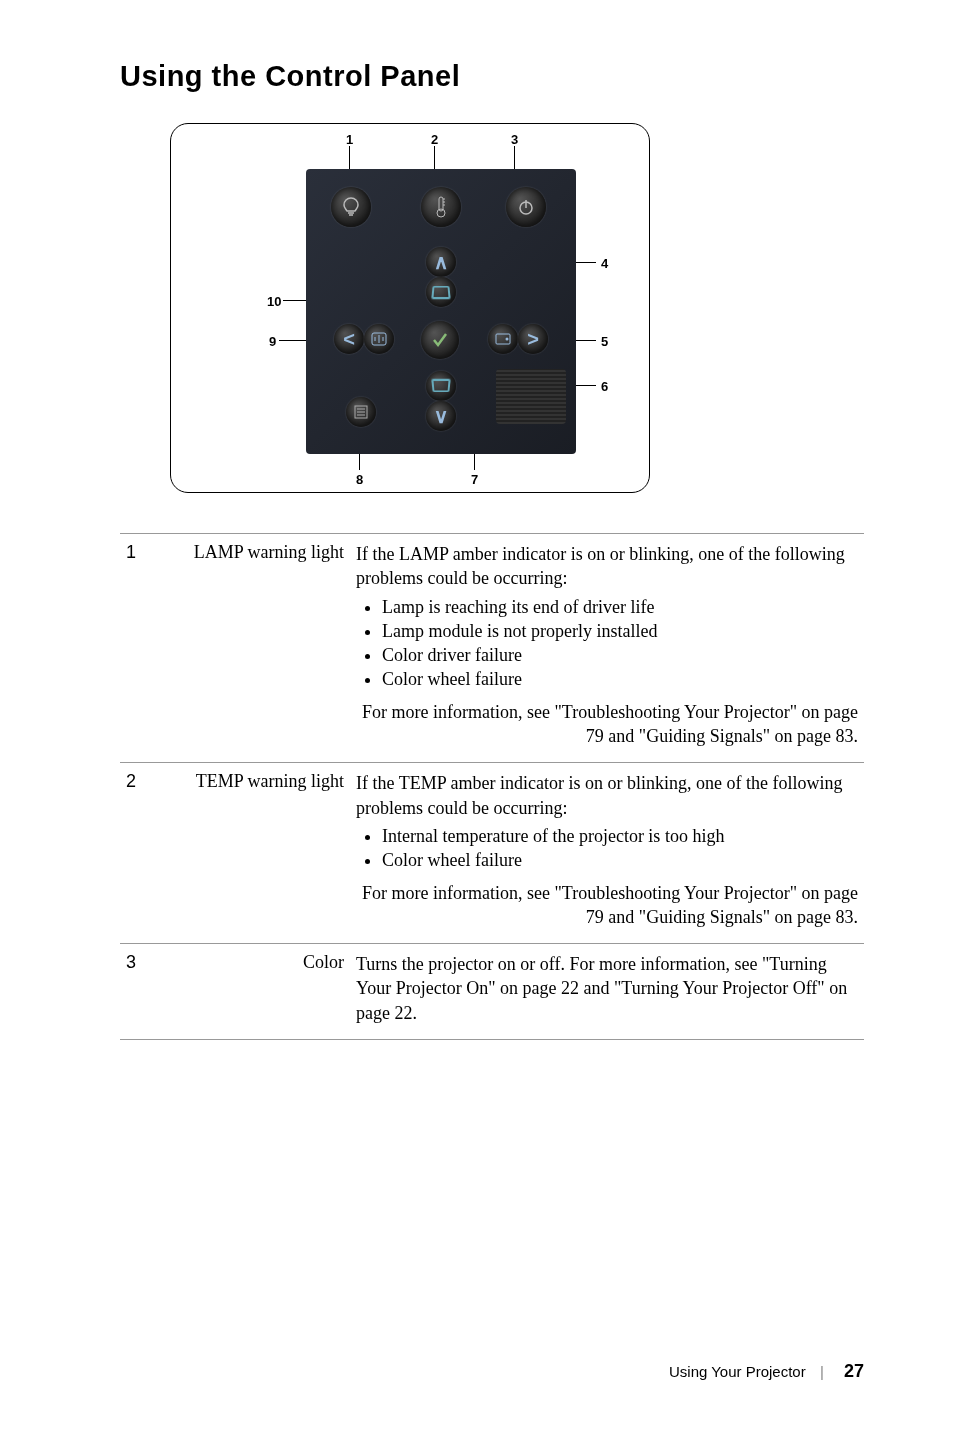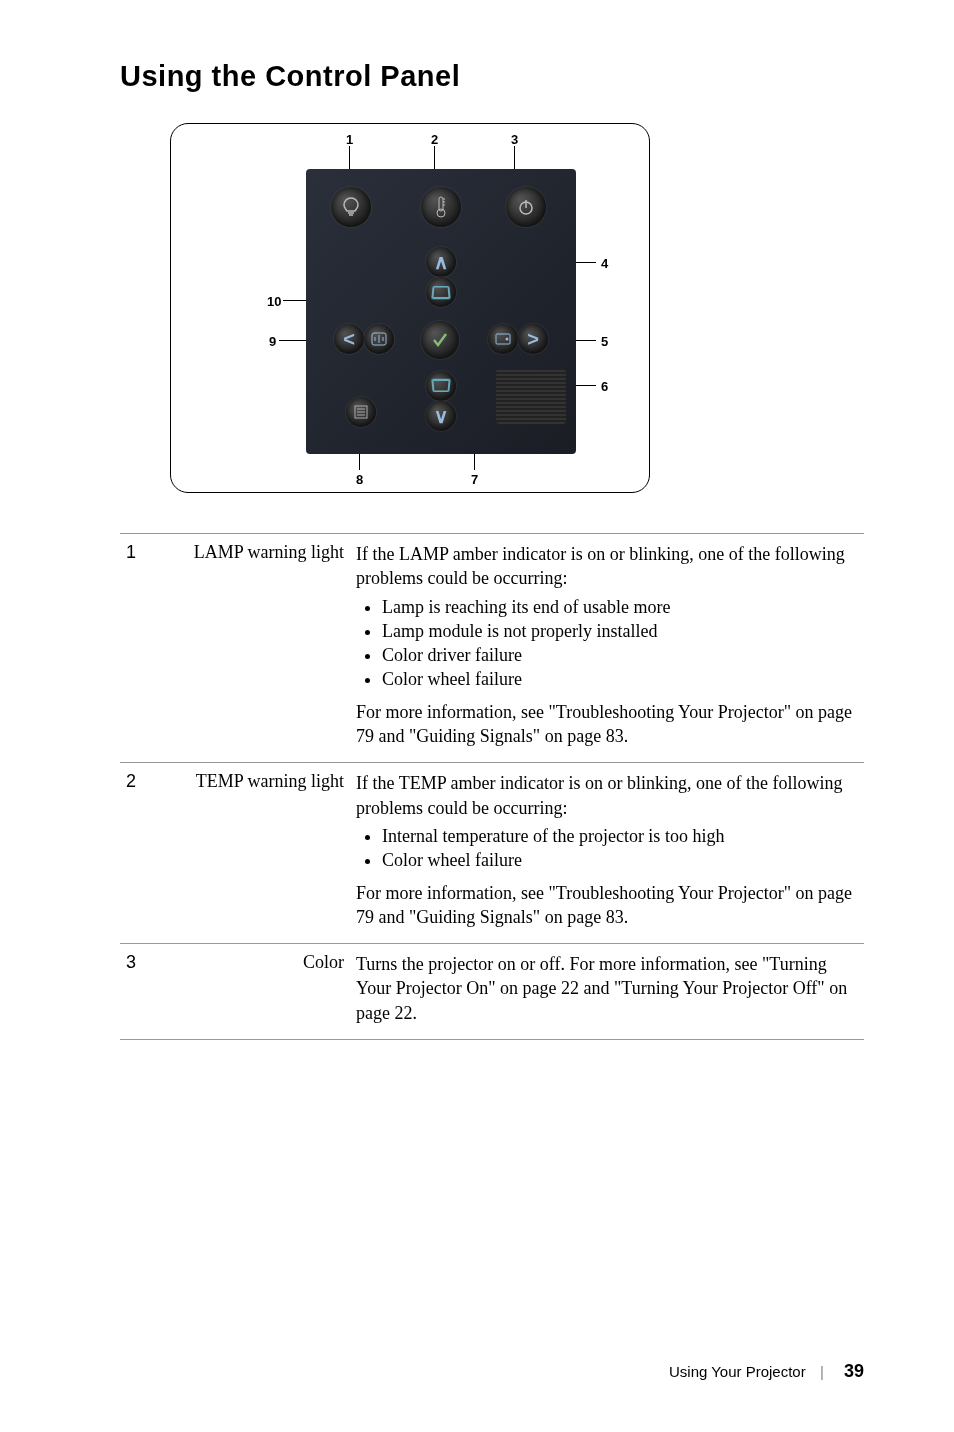--- a/index.html
+++ b/index.html
@@ -73,21 +73,21 @@
   .desc-table td {
     border-top: 1px solid #999;
     padding: 8px 6px 14px 6px;
     vertical-align: top;
   }
   .desc-table tr:last-child td { border-bottom: 1px solid #999; }
   .col-num { width: 30px; font-weight: normal; }
   .col-label { width: 200px; font-family: Georgia, 'Times New Roman', serif; text-align: right;}
   .col-desc { font-family: Georgia, 'Times New Roman', serif; line-height: 1.35; }
   .col-desc ul { list-style: disc; margin: 4px 0 4px 26px; }
-  .col-desc p { margin-top: 8px; }
+  .col-desc p { margin-top: 8px; text-align: right; }
 
   .footer {
     position: absolute;
     bottom: 50px;
     right: 90px;
     font-size: 15px;
   }
   .footer .sep { margin: 0 10px; color: #888; }
   .footer .pg { font-weight: bold; font-size: 18px; margin-left: 6px; }
 </style>
@@ -203,21 +203,21 @@
 </div>
 
 <table class="desc-table">
   <tbody>
       <tr>
     <td class="col-num">1</td>
     <td class="col-label">LAMP warning light</td>
     <td class="col-desc">
       <span>If the LAMP amber indicator is on or blinking, one of the following problems could be occurring:</span>
       <ul>
-        <li>Lamp is reaching its end of usable more</li>
+        <li>Lamp is reaching its end of driver life</li>
         <li>Lamp module is not properly installed</li>
         <li>Color driver failure</li>
         <li>Color wheel failure</li>
       </ul>
       <p>For more information, see "Troubleshooting Your Projector" on page 79 and "Guiding Signals" on page 83.</p>
     </td>
   </tr>
   <tr>
     <td class="col-num">2</td>
     <td class="col-label">TEMP warning light</td>
@@ -236,14 +236,14 @@
     <td class="col-desc">
       <span>Turns the projector on or off. For more information, see "Turning Your Projector On" on page 22 and "Turning Your Projector Off" on page 22.</span>
     </td>
   </tr>
 </tbody>
   </table>
 
 <div class="footer">
   <span>Using Your Projector</span>
   <span class="sep">|</span>
-  <span class="pg">39</span>
+  <span class="pg">27</span>
 </div>
 
 </body></html>

